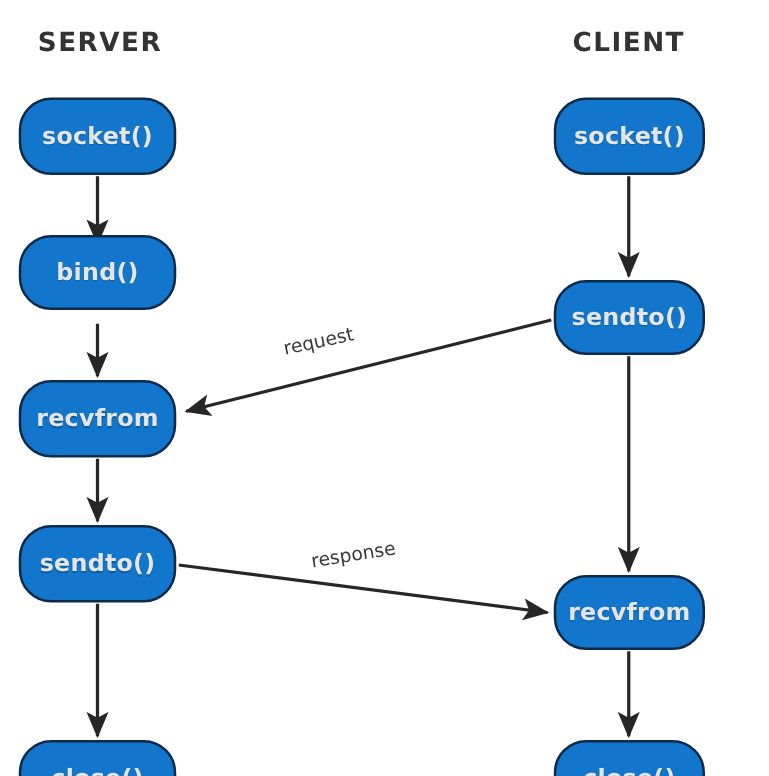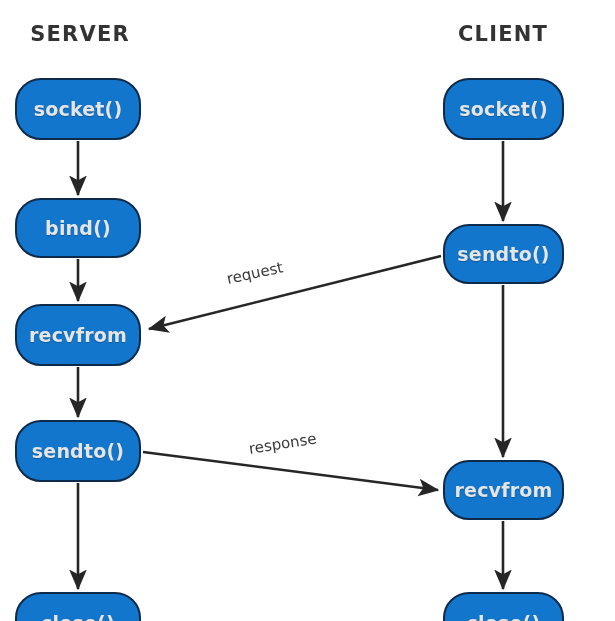--- a/index.html
+++ b/index.html
@@ -95,21 +95,21 @@
     <g>
       <line x1="441" y1="256" x2="149" y2="329" stroke="#262626" stroke-width="2.6" marker-end="url(#arrowhead)"></line>
       <line x1="143" y1="452" x2="438" y2="490" stroke="#262626" stroke-width="2.6" marker-end="url(#arrowhead)"></line>
     </g>
   </svg>
 
   <div class="edge-label" id="label-request">request</div>
   <div class="edge-label" id="label-response">response</div>
 
   <div class="node" style="left:15px; top:78px; width:126px; height:62px;">socket()</div>
-  <div class="node" style="left:15px; top:198px; width:126px; height:60px;">bind()</div>
+  <div class="node" style="left:15px; top:188px; width:126px; height:60px;">bind()</div>
   <div class="node" style="left:15px; top:304px; width:126px; height:62px;">recvfrom</div>
   <div class="node" style="left:15px; top:420px; width:126px; height:62px;">sendto()</div>
   <div class="node" style="left:15px; top:592px; width:126px; height:62px;">close()</div>
 
   <div class="node" style="left:443px; top:78px; width:121px; height:62px;">socket()</div>
   <div class="node" style="left:443px; top:224px; width:121px; height:60px;">sendto()</div>
   <div class="node" style="left:443px; top:460px; width:121px; height:60px;">recvfrom</div>
   <div class="node" style="left:443px; top:592px; width:121px; height:62px;">close()</div>
 
 </div>

